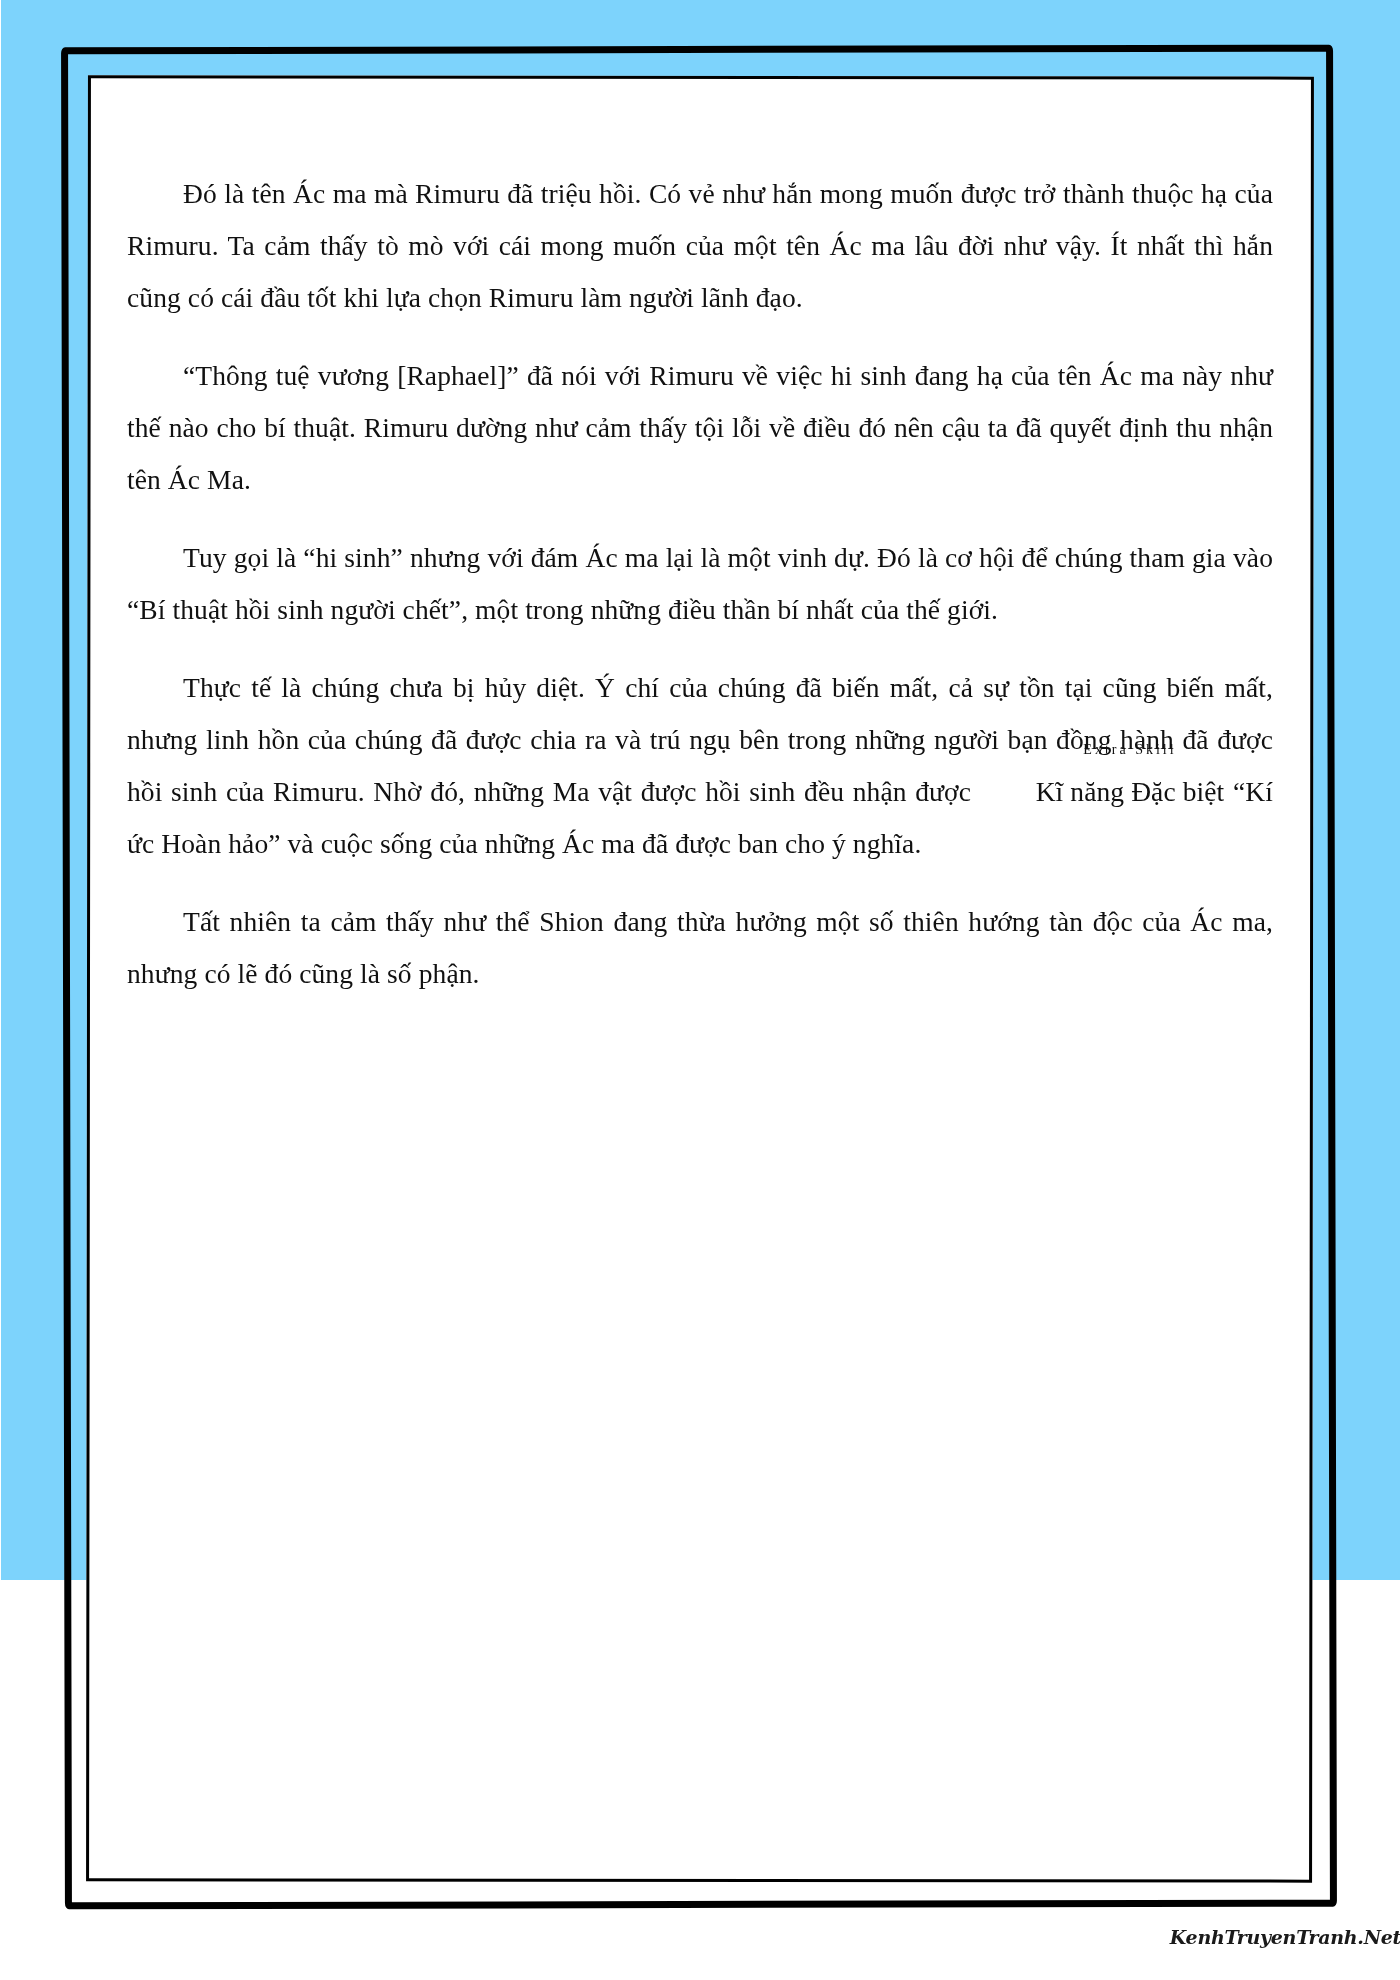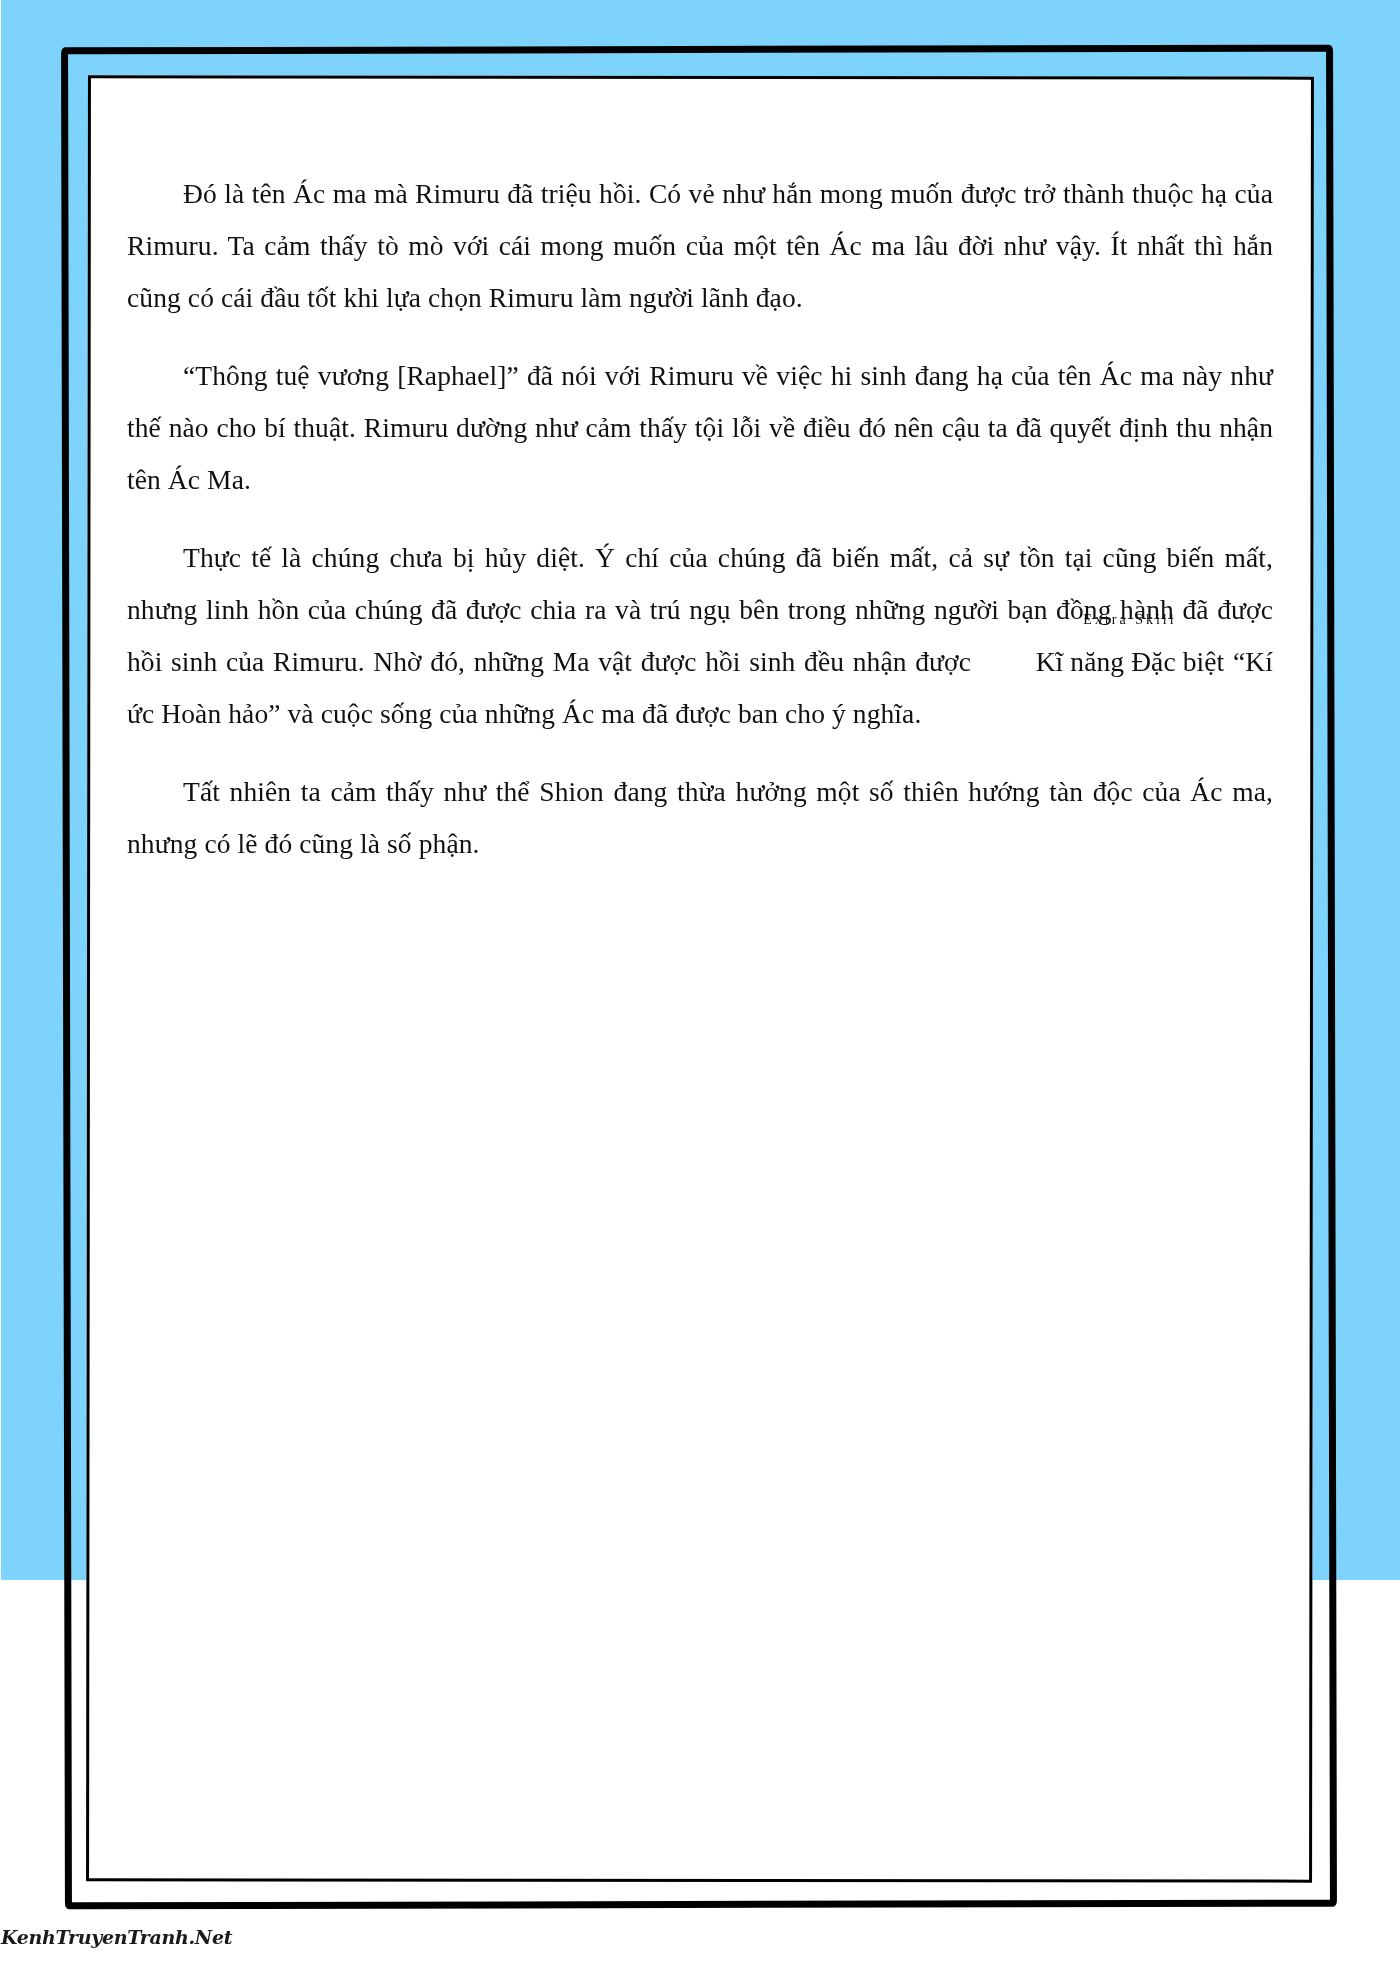--- a/index.html
+++ b/index.html
@@ -89,21 +89,21 @@
     white-space: nowrap;
     font-family: "Liberation Serif", serif;
   }
 
   
   .watermark {
     position: absolute;
     left: 0;
     top: 1926px;
     width: 1400px;
-    text-align: left;
+    text-align: right;
     font-family: "DejaVu Serif", serif;
     font-style: italic;
     font-weight: bold;
     font-size: 19px;
     color: #1a1a1a;
     letter-spacing: -0.3px;
   }
 </style>
 </head>
 <body>
@@ -112,20 +112,21 @@
 
   <div class="frame-outer"></div>
   <div class="frame-inner"></div>
 
   <div class="text-body">
 
     <p class="para">Đó là tên Ác ma mà Rimuru đã triệu hồi. Có vẻ như hắn mong muốn được trở thành thuộc hạ của Rimuru. Ta cảm thấy tò mò với cái mong muốn của một tên Ác ma lâu đời như vậy. Ít nhất thì hắn cũng có cái đầu tốt khi lựa chọn Rimuru làm người lãnh đạo.</p>
 
     <p class="para">“Thông tuệ vương [Raphael]” đã nói với Rimuru về việc hi sinh đang hạ của tên Ác ma này như thế nào cho bí thuật. Rimuru dường như cảm thấy tội lỗi về điều đó nên cậu ta đã quyết định thu nhận tên Ác Ma.</p>
 
+    <p class="para">Tuy gọi là “hi sinh” nhưng với đám Ác ma lại là một vinh dự. Đó là cơ hội để chúng tham gia vào “Bí thuật hồi sinh người chết”, một trong những điều thần bí nhất của thế giới.</p>
 
     <p class="para"><span>Thực tế là chúng chưa bị hủy diệt. Ý chí của chúng đã biến mất, cả sự tồn tại cũng biến mất, nhưng linh hồn của chúng đã được chia ra và trú ngụ bên trong những người bạn đồng hành đã được hồi sinh của Rimuru. Nhờ đó, những Ma vật được hồi sinh đều nhận được </span><span class="ruby-wrap"><span class="ruby-top">Extra Skill</span><span>Kĩ năng Đặc biệt</span></span><span> “Kí ức Hoàn hảo” và cuộc sống của những Ác ma đã được ban cho ý nghĩa.</span></p>
 
     <p class="para">Tất nhiên ta cảm thấy như thể Shion đang thừa hưởng một số thiên hướng tàn độc của Ác ma, nhưng có lẽ đó cũng là số phận.</p>
 
 
   </div>
 
   <div class="watermark">KenhTruyenTranh.Net</div>
 

